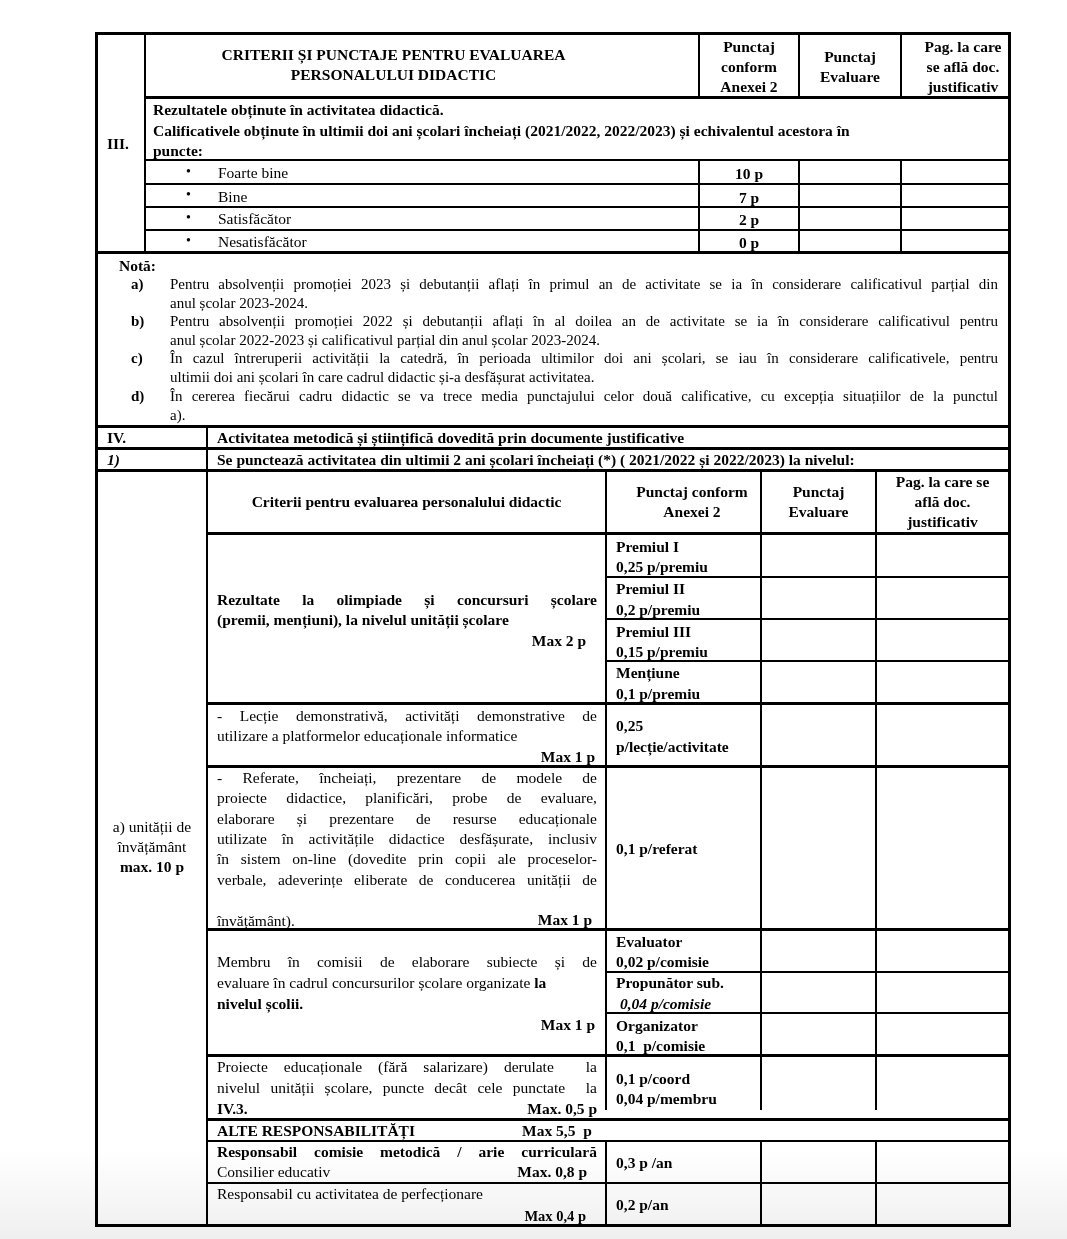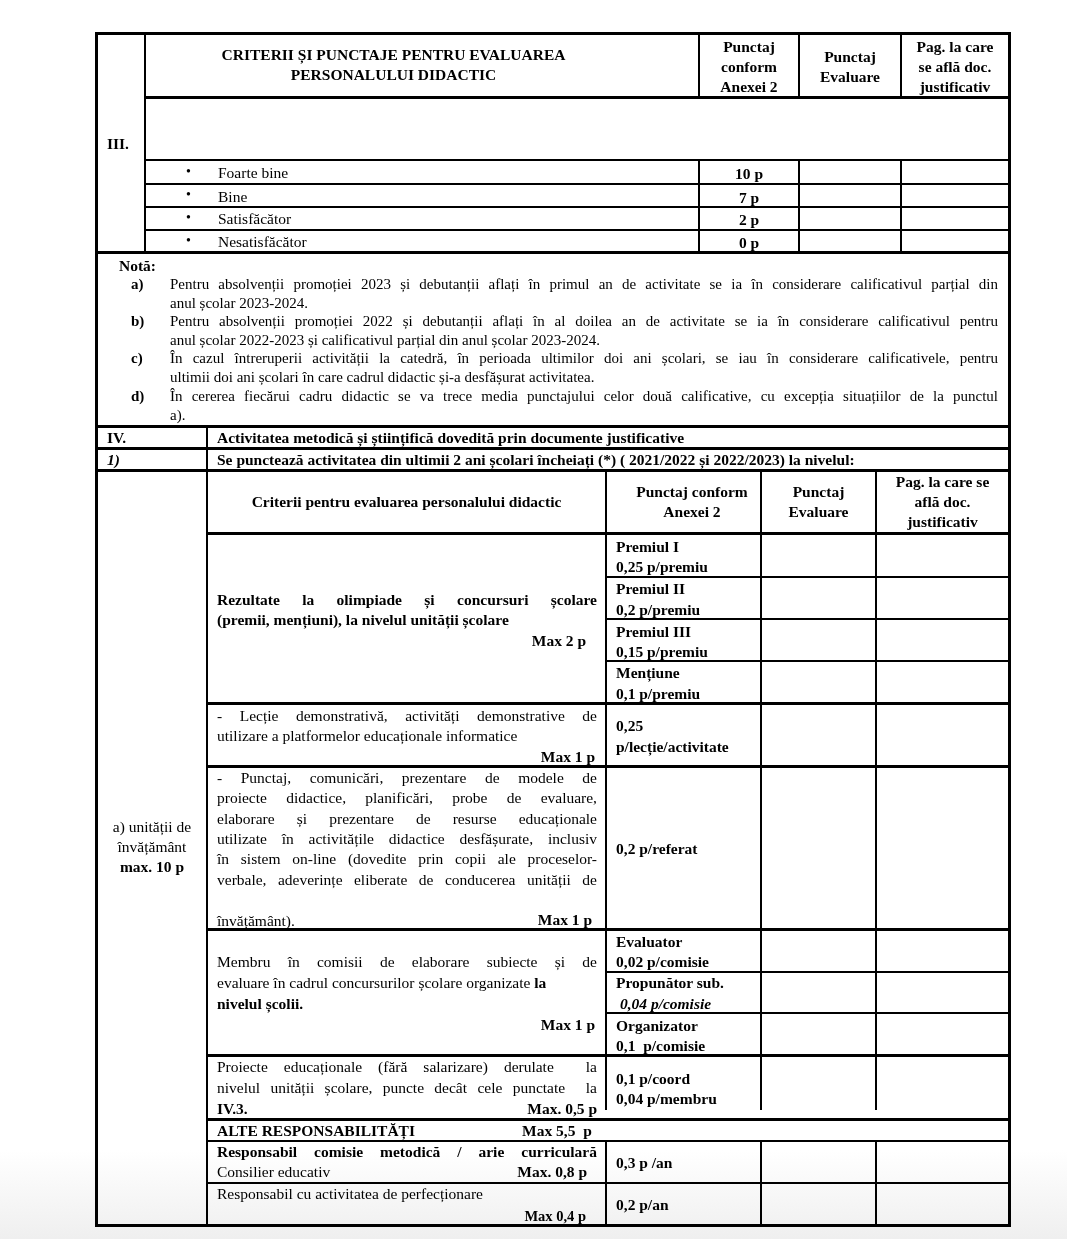--- a/index.html
+++ b/index.html
@@ -91,26 +91,31 @@
   </div>
   <div class="t b c" style="left:700px;top:37px;width:98px;line-height:20px;">
     <div>Punctaj</div>
     <div>conform</div>
     <div>Anexei 2</div>
   </div>
   <div class="t b c" style="left:800px;top:47px;width:100px;">
     <div>Punctaj</div>
     <div>Evaluare</div>
   </div>
-  <div class="t b c" style="left:902px;top:37px;width:106px;">
+  <div class="t b c" style="left:902px;top:37px;width:106px;padding-left:8px;">
     <div>Pag. la care</div>
     <div>se află doc.</div>
     <div>justificativ</div>
   </div>
 
+  <div class="t b" style="left:153px;top:100px;line-height:20.5px;">
+    <div>Rezultatele obținute în activitatea didactică.</div>
+    <div>Calificativele obținute în ultimii doi ani școlari încheiați (2021/2022, 2022/2023) și echivalentul acestora în</div>
+    <div>puncte:</div>
+  </div>
 
   <div class="cell" style="left:146px;top:161px;width:862px;height:22px;">
     <span class="t bullet" style="left:40px;top:1px;">•</span>
     <span class="t" style="left:72px;top:2px;">Foarte bine</span>
     <span class="t b c" style="left:554px;top:3px;width:98px;">10 p</span>
     <span class="t" style="left:654px;top:0;width:100px;height:22px;"></span>
     <span class="t" style="left:756px;top:0;width:106px;height:22px;"></span>
   </div>
   <div class="cell" style="left:146px;top:185px;width:862px;height:21px;">
     <span class="t bullet" style="left:40px;top:0px;">•</span>
@@ -209,30 +214,30 @@
     <div class="t j" style="left:0;top:0;width:380px;">- Lecție demonstrativă, activități demonstrative de</div>
     <div class="t" style="left:0;top:20px;">utilizare a platformelor educaționale informatice</div>
     <div class="t b r" style="left:0;top:41px;width:378px;">Max 1 p</div>
   </div>
   <div class="cell" style="left:616px;top:716px;">
     <div class="t b" style="left:0;top:0;">0,25</div>
     <div class="t b" style="left:0;top:21px;">p/lecție/activitate</div>
   </div>
 
   <div class="cell" style="left:217px;top:768px;width:380px;">
-    <div class="t j" style="left:0;top:0;width:380px;">- Punctaj, comunicări, prezentare de modele de</div>
+    <div class="t j" style="left:0;top:0;width:380px;">- Referate, încheiați, prezentare de modele de</div>
     <div class="t j" style="left:0;top:20.3px;width:380px;">proiecte didactice, planificări, probe de evaluare,</div>
     <div class="t j" style="left:0;top:40.6px;width:380px;">elaborare și prezentare de resurse educaționale</div>
     <div class="t j" style="left:0;top:60.9px;width:380px;">utilizate în activitățile didactice desfășurate, inclusiv</div>
     <div class="t j" style="left:0;top:81.2px;width:380px;">în sistem on-line (dovedite prin copii ale proceselor-</div>
     <div class="t j" style="left:0;top:101.5px;width:380px;">verbale, adeverințe eliberate de conducerea unității de</div>
     <div class="t" style="left:0;top:123px;margin-top:20px;">învățământ).</div>
     <div class="t b r" style="left:0;top:142px;width:375px;">Max 1 p</div>
   </div>
-  <div class="t b" style="left:616px;top:839px;">0,2 p/referat</div>
+  <div class="t b" style="left:616px;top:839px;">0,1 p/referat</div>
 
   <div class="cell" style="left:217px;top:952px;width:380px;">
     <div class="t j" style="left:0;top:0;width:380px;">Membru în comisii de elaborare subiecte și de</div>
     <div class="t" style="left:0;top:21px;width:380px;">
       <span>evaluare în cadrul concursurilor școlare organizate </span><span class="b">la</span>
     </div>
     <div class="t b" style="left:0;top:42px;">nivelul școlii.</div>
     <div class="t b r" style="left:0;top:63px;width:378px;">Max 1 p</div>
   </div>
   <div class="cell" style="left:616px;top:932px;">

